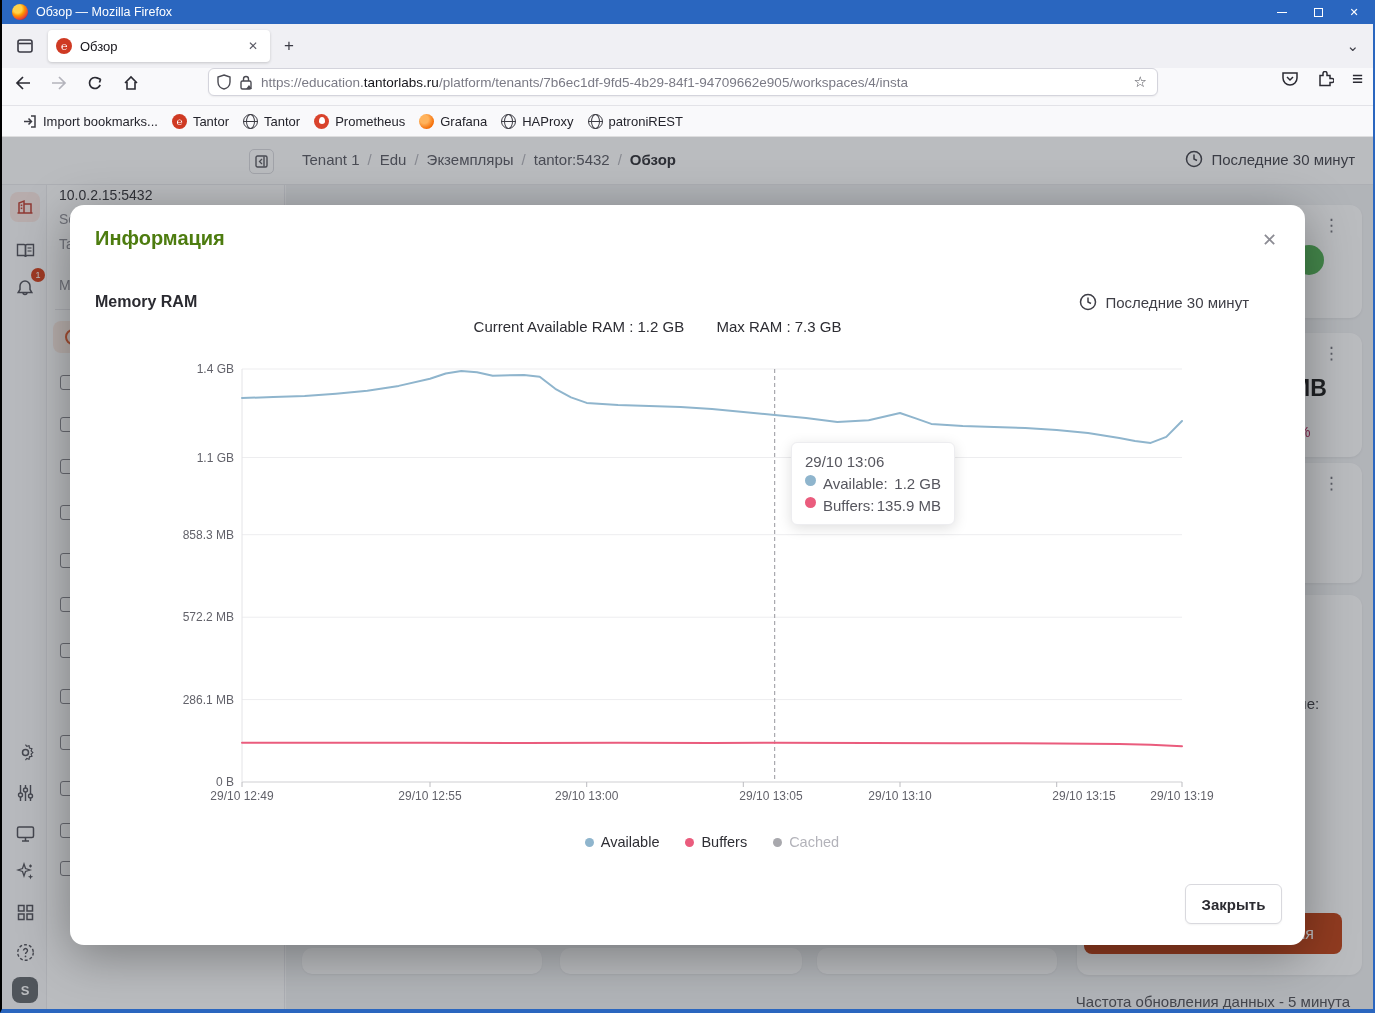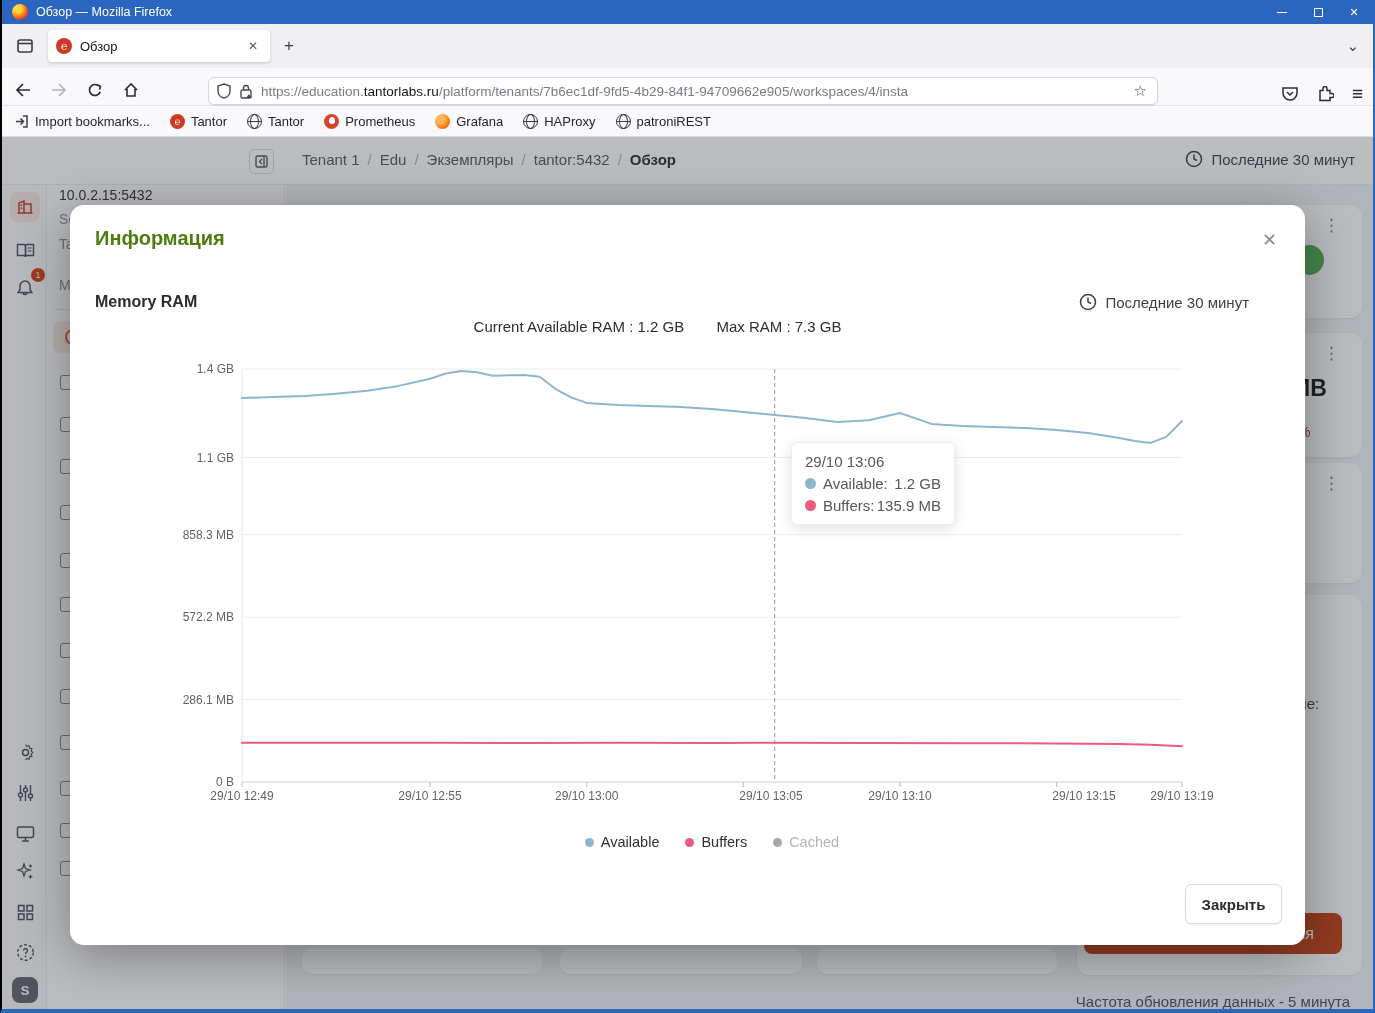--- a/index.html
+++ b/index.html
@@ -19,31 +19,31 @@
   .tabbar { height:44px; background:#f0f0f4; display:flex; align-items:center; position:relative; }
   .fxview { width:30px; height:30px; margin-left:8px; border-radius:4px; display:flex; align-items:center; justify-content:center; }
   .tab { width:222px; height:32px; background:#fff; border-radius:4px; margin-left:8px; box-shadow:0 1px 3px rgba(0,0,0,.18); display:flex; align-items:center; padding:0 8px; font-size:13px; color:#15141a; }
   .tantor-dot { width:16px; height:16px; border-radius:50%; background:#cf3a23; color:#fff; font-size:11px; font-weight:bold; display:flex; align-items:center; justify-content:center; font-style:italic; }
   .tab-label { margin-left:8px; flex:1; }
   .tab-close { color:#5b5b66; font-size:12px; padding:2px 4px; }
   .newtab { margin-left:14px; font-size:17px; color:#3a3a44; }
   .alltabs { position:absolute; right:14px; font-size:15px; color:#3a3a44; }
 
   
-  .navbar { height:38px; background:#f9f9fb; display:flex; align-items:flex-end; border-bottom:1px solid #e3e3e8; }
+  .navbar { height:38px; background:#f9f9fb; display:flex; align-items:flex-start; border-bottom:1px solid #e3e3e8; }
   .nav-icon { width:30px; height:30px; display:flex; align-items:center; justify-content:center; color:#2b2b33; margin-left:6px; }
   .nav-icon.disabled { color:#b4b4bc; }
   .urlbar { width:950px; height:28px; margin-left:62px; background:#fff; border:1px solid #d4d4dc; border-radius:6px; display:flex; align-items:center; padding:0 8px; box-shadow:0 1px 2px rgba(0,0,0,.06); }
   .url-text { flex:1; font-size:13.5px; white-space:nowrap; overflow:hidden; color:#7a7a85; margin-left:8px; }
   .url-text b { color:#15141a; font-weight:normal; }
   .url-star { color:#4a4a52; font-size:15px; padding:0 2px; }
   .nav-right { display:flex; align-items:center; margin-left:auto; margin-right:10px; gap:18px; color:#2b2b33; }
 
   
-  .bookmarks { height:31px; background:#f9f9fb; display:flex; align-items:center; gap:20px; padding-left:12px; border-bottom:1px solid #dededf; font-size:13px; color:#24242c; }
+  .bookmarks { height:31px; background:#f9f9fb; display:flex; align-items:center; gap:14px; padding-left:20px; border-bottom:1px solid #dededf; font-size:13px; color:#24242c; }
   .bm { display:flex; align-items:center; gap:6px; }
   .bm-globe { width:15px; height:15px; border-radius:50%; border:1.5px solid #3c3c44; position:relative; }
   .bm-globe:before { content:""; position:absolute; left:50%; top:-1px; bottom:-1px; width:7px; margin-left:-4.5px; border:1px solid #3c3c44; border-radius:50%; }
   .bm-globe:after { content:""; position:absolute; top:50%; left:-1px; right:-1px; border-top:1px solid #3c3c44; }
   .bm-tantor { width:15px; height:15px; border-radius:50%; background:#cf3a23; color:#fff; font-size:10px; font-weight:bold; font-style:italic; display:flex; align-items:center; justify-content:center; }
   .bm-prom { width:15px; height:15px; border-radius:50%; background:#d9432c; position:relative; }
   .bm-prom:before { content:""; position:absolute; left:4.5px; top:3px; width:6px; height:7px; background:#fff; border-radius:50% 50% 50% 50%/ 65% 65% 35% 35%; }
   .bm-graf { width:15px; height:15px; border-radius:50%; background:radial-gradient(circle at 35% 35%, #ffb35c 0 30%, #f46800 75%, #d94e00 100%); }
 
   
@@ -93,21 +93,21 @@
   .subtitle span { margin:0 14px; }
 
   .plot { position:absolute; left:172px; top:164px; width:940px; height:413px; }
   .plot svg { overflow:visible; }
   .y-labels { position:absolute; left:0; top:164px; width:164px; height:413px; }
   .y-label { position:absolute; right:0; transform:translateY(-50%); font-size:12px; color:#62626a; white-space:nowrap; }
   .x-labels { position:absolute; left:172px; top:584px; width:940px; }
   .x-label { position:absolute; transform:translateX(-50%); font-size:12px; color:#62626a; white-space:nowrap; }
 
   .tooltip { position:absolute; left:721px; top:237px; width:164px; background:#fff; border:1px solid #ededf0; border-radius:6px; box-shadow:0 3px 14px rgba(0,0,0,.13); padding:10px 13px; font-size:15px; color:#56565e; z-index:11; }
-  .tt-row { display:flex; align-items:center; margin-top:5px; }
+  .tt-row { display:flex; align-items:flex-start; margin-top:5px; }
   .tt-dot { width:11px; height:11px; border-radius:50%; margin-right:7px; flex:none; }
   .tt-val { margin-left:auto; }
 
   .legend { position:absolute; left:172px; top:629px; width:940px; display:flex; justify-content:center; gap:26px; font-size:14.5px; color:#2e2e34; }
   .lg-item { display:flex; align-items:center; gap:7px; }
   .lg-dot { width:9px; height:9px; border-radius:50%; }
   .lg-label.inactive { color:#b3b3ba; }
 
   .close-btn { position:absolute; right:23px; bottom:21px; width:97px; height:40px; background:#fff; border:1px solid #d9d9de; border-radius:6px; font-size:15px; font-weight:bold; color:#2b2b31; display:flex; align-items:center; justify-content:center; box-shadow:0 1px 2px rgba(0,0,0,.05); }
 

